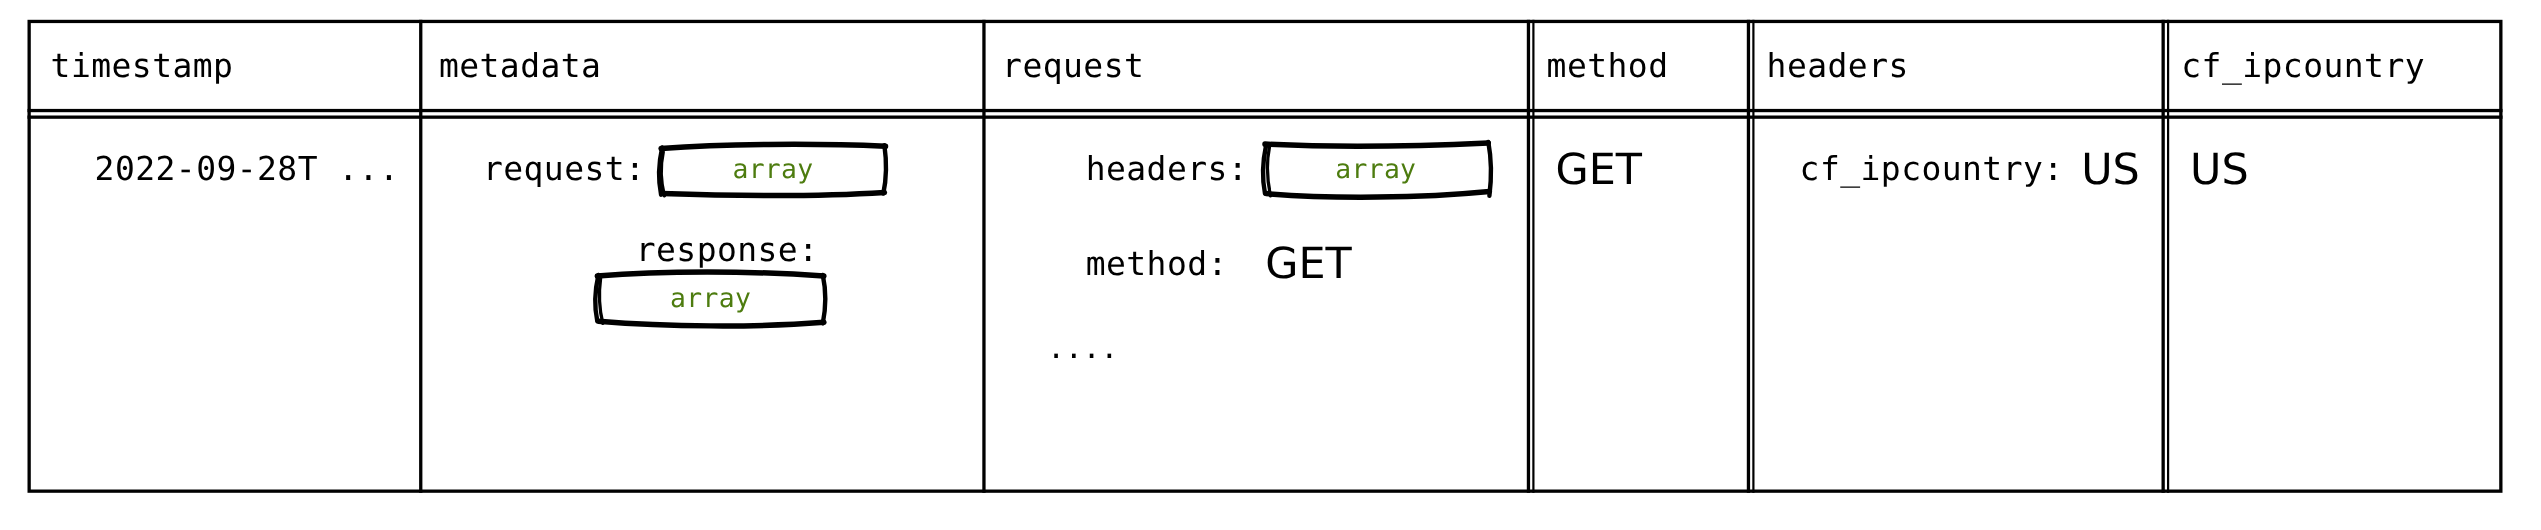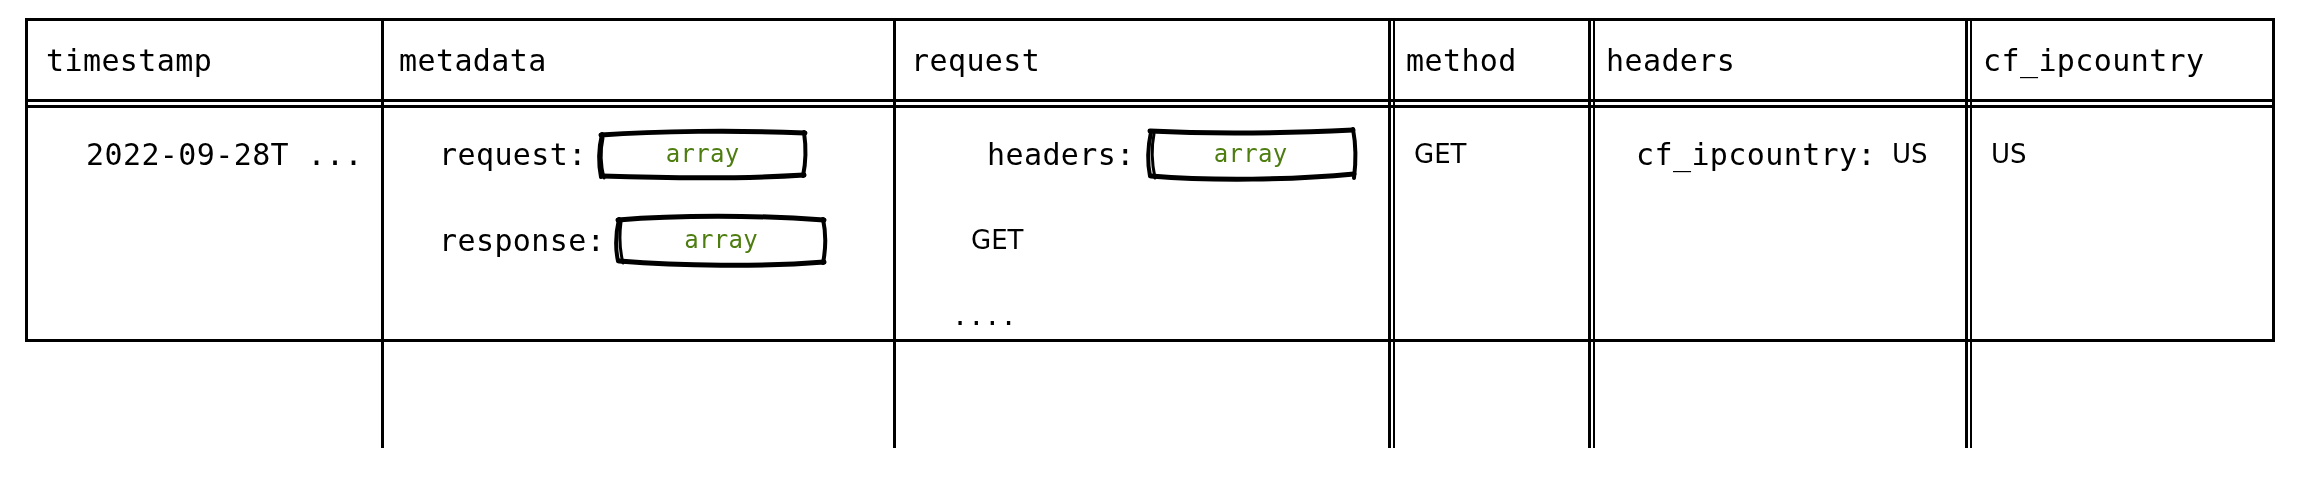--- a/index.html
+++ b/index.html
@@ -15,21 +15,21 @@
     font-family: "DejaVu Sans Mono", monospace;
     -webkit-font-smoothing: none;
   }
 
   
   #table-root {
     position: absolute;
     left: 25px;
     top: 18px;
     width: 2250px;
-    height: 324px;
+    height: 430px;
     box-sizing: border-box;
     border: 3px solid #000000;
     background: #ffffff;
   }
 
   
   #table-header {
     position: absolute;
     left: 0;
     top: 0;
@@ -114,21 +114,21 @@
     font-family: "DejaVu Sans Mono", monospace;
     font-size: 30px;
     font-weight: 500;
     color: #000000;
     letter-spacing: 0.4px;
     white-space: nowrap;
     margin-left: 40px;
   }
   .sans {
     font-family: "DejaVu Sans", sans-serif;
-    font-size: 26px;
+    font-size: 39px;
     font-weight: 400;
     color: #000000;
     white-space: nowrap;
   }
 
   .kvrow {
     display: flex;
     align-items: center;
     height: 60px;
   }
@@ -230,21 +230,21 @@
             <path d="M4 7 C 60 3, 140 2, 208 5" stroke="#000" stroke-width="5" stroke-linecap="round" fill="none"></path>
             <path d="M207 4 C 209 18, 209 34, 206 48" stroke="#000" stroke-width="4" stroke-linecap="round" fill="none"></path>
             <path d="M207 47 C 145 51, 65 50, 5 48" stroke="#000" stroke-width="5" stroke-linecap="round" fill="none"></path>
             <path d="M4 49 C 1 34, 2 19, 5 6" stroke="#000" stroke-width="4" stroke-linecap="round" fill="none"></path>
             <path d="M6 10 C 3 24, 4 38, 7 50" stroke="#000" stroke-width="3" stroke-linecap="round" fill="none"></path>
           </svg>
           <span class="badge-label">array</span>
         </span>
       </div>
 
-      <div class="kvrow" style="margin-top:26px;">
+      <div class="kvrow" style="margin-top:26px;flex-direction:column;">
         <span class="mono k">response:</span>
         <span class="badge">
           <svg width="212" height="52" viewBox="0 0 212 52" fill="none">
             <path d="M3 6 C 62 1, 142 1, 209 6" stroke="#000" stroke-width="5" stroke-linecap="round" fill="none"></path>
             <path d="M208 5 C 211 19, 211 34, 208 49" stroke="#000" stroke-width="4" stroke-linecap="round" fill="none"></path>
             <path d="M209 48 C 146 53, 66 52, 4 47" stroke="#000" stroke-width="5" stroke-linecap="round" fill="none"></path>
             <path d="M3 47 C 0 33, 1 18, 4 5" stroke="#000" stroke-width="4" stroke-linecap="round" fill="none"></path>
             <path d="M6 8 C 4 23, 5 37, 8 49" stroke="#000" stroke-width="3" stroke-linecap="round" fill="none"></path>
           </svg>
           <span class="badge-label">array</span>
@@ -262,20 +262,21 @@
             <path d="M208 1 C 211 17, 211 34, 209 50" stroke="#000" stroke-width="4" stroke-linecap="round" fill="none"></path>
             <path d="M209 46 C 147 52, 67 53, 6 48" stroke="#000" stroke-width="5" stroke-linecap="round" fill="none"></path>
             <path d="M5 48 C 2 33, 3 18, 6 4" stroke="#000" stroke-width="4" stroke-linecap="round" fill="none"></path>
             <path d="M9 6 C 6 21, 7 36, 10 50" stroke="#000" stroke-width="3" stroke-linecap="round" fill="none"></path>
           </svg>
           <span class="badge-label">array</span>
         </span>
       </div>
 
       <div class="kvrow" style="margin-top:26px; padding-left:14px;">
+        <span class="mono k">method:</span>
         <span class="sans v" style="margin-left:24px;">GET</span>
       </div>
 
       <div class="kvrow" style="margin-top:14px; padding-left:22px;">
         <span class="dots">....</span>
       </div>
     </div>
 
     <div class="bcell" style="left:1360px; width:200px; padding-left:26px;">
       <div class="kvrow">

